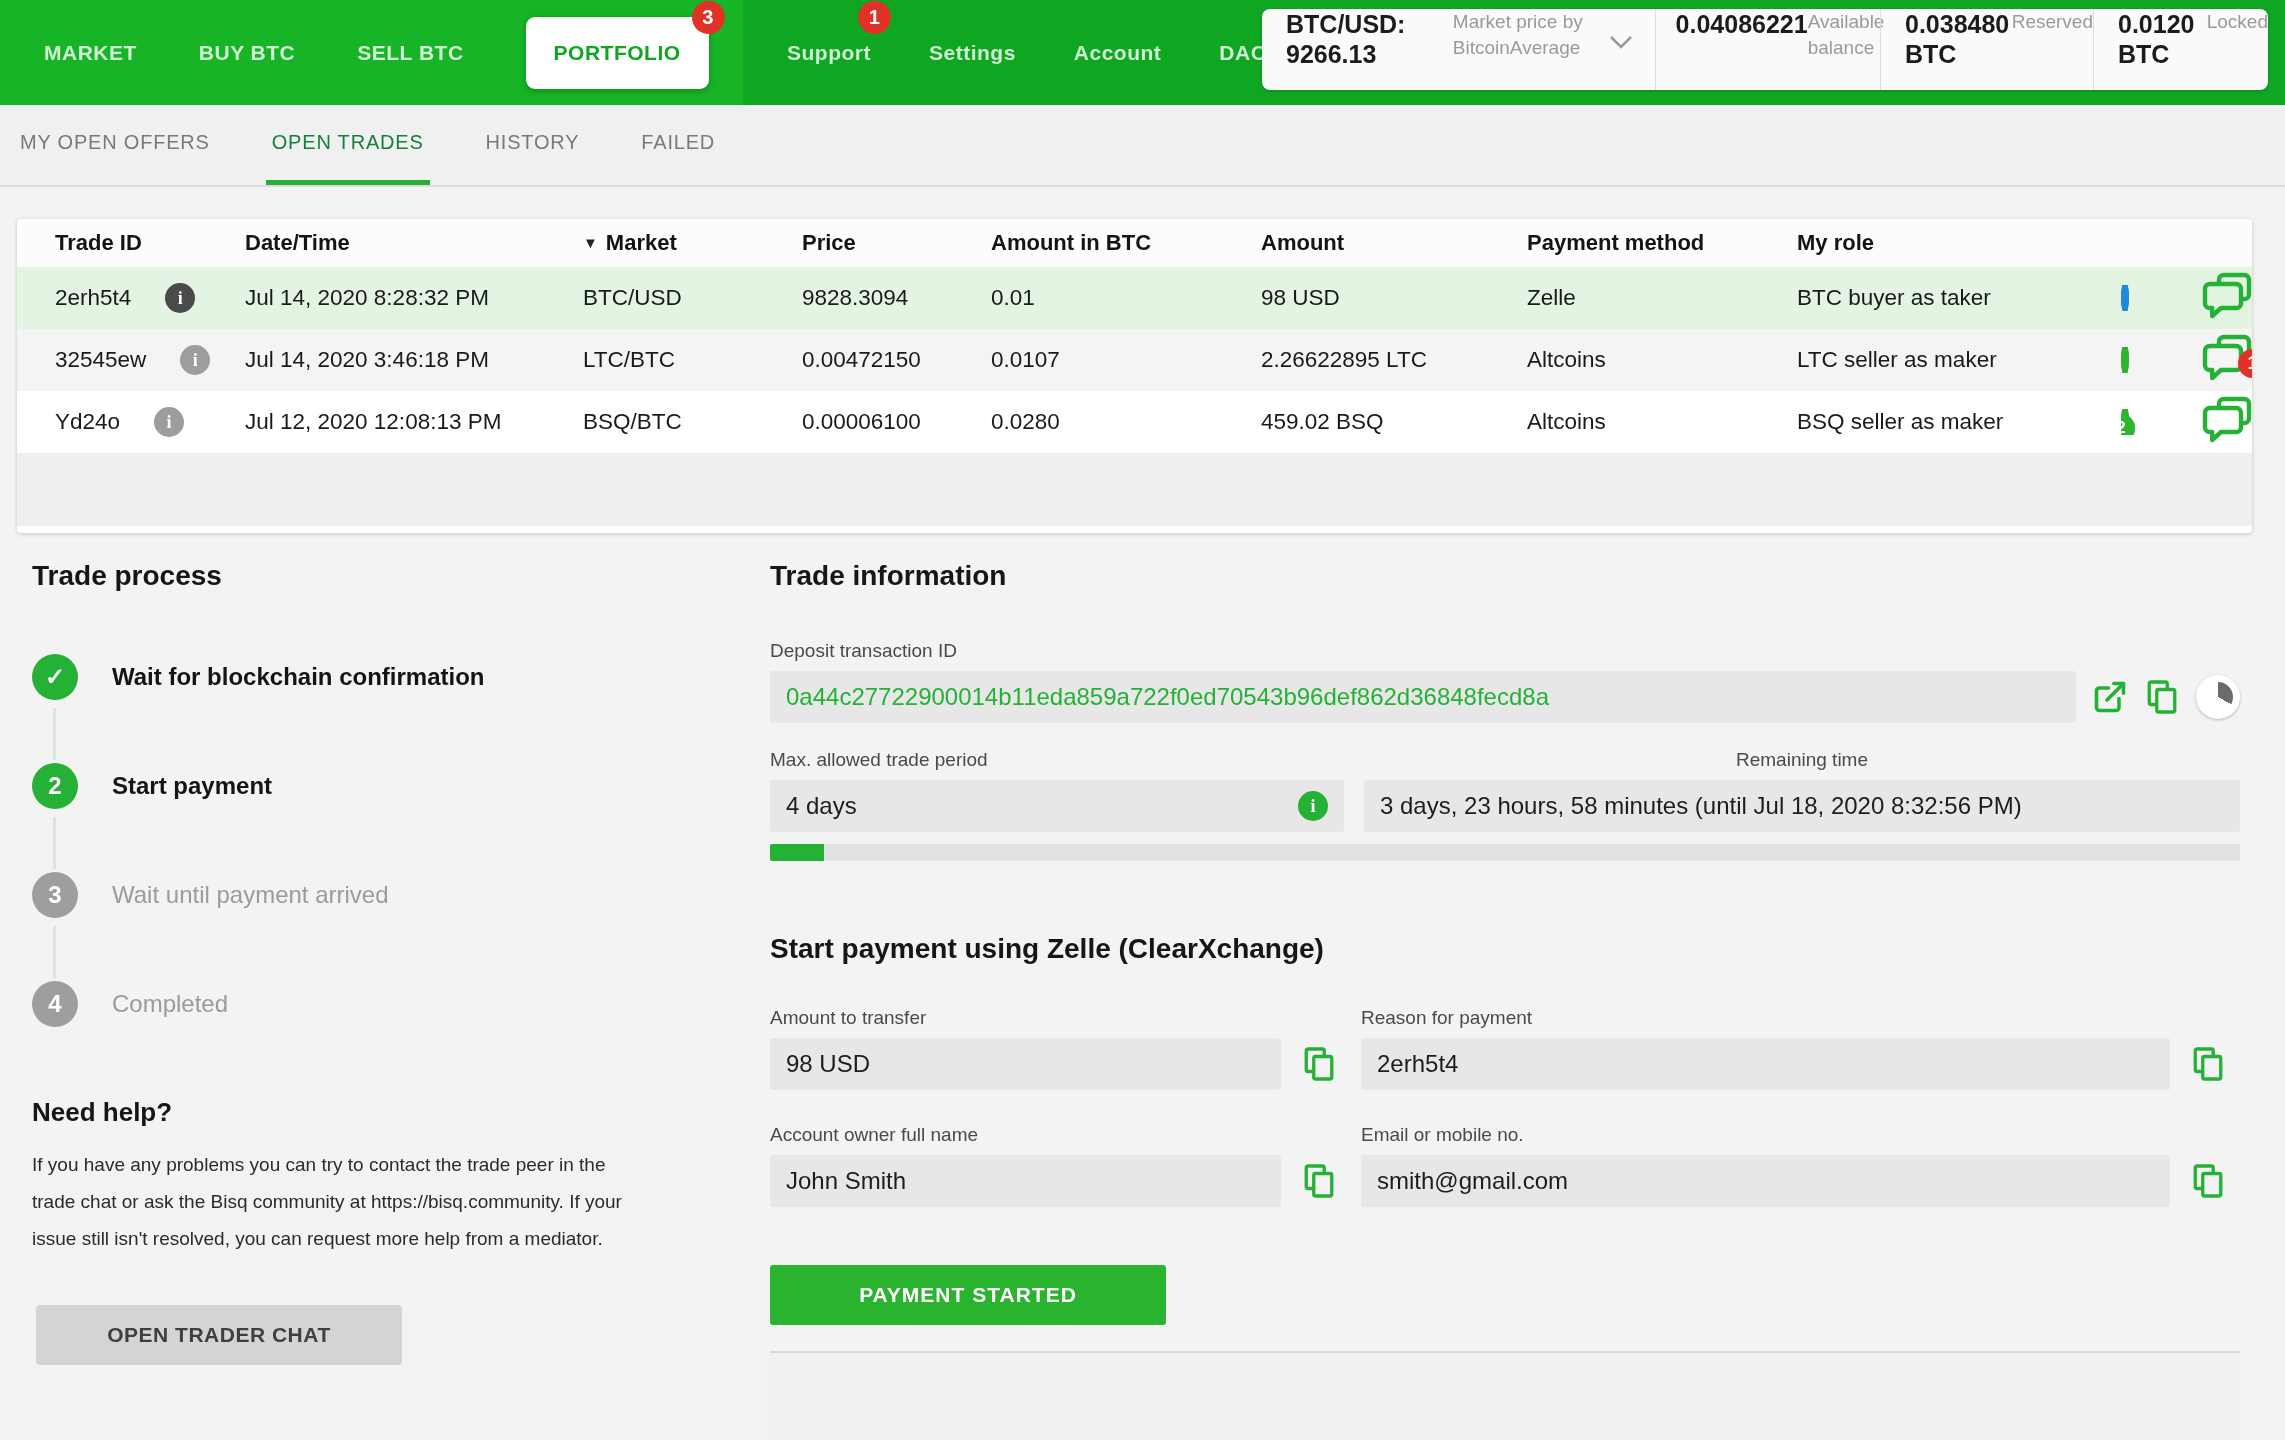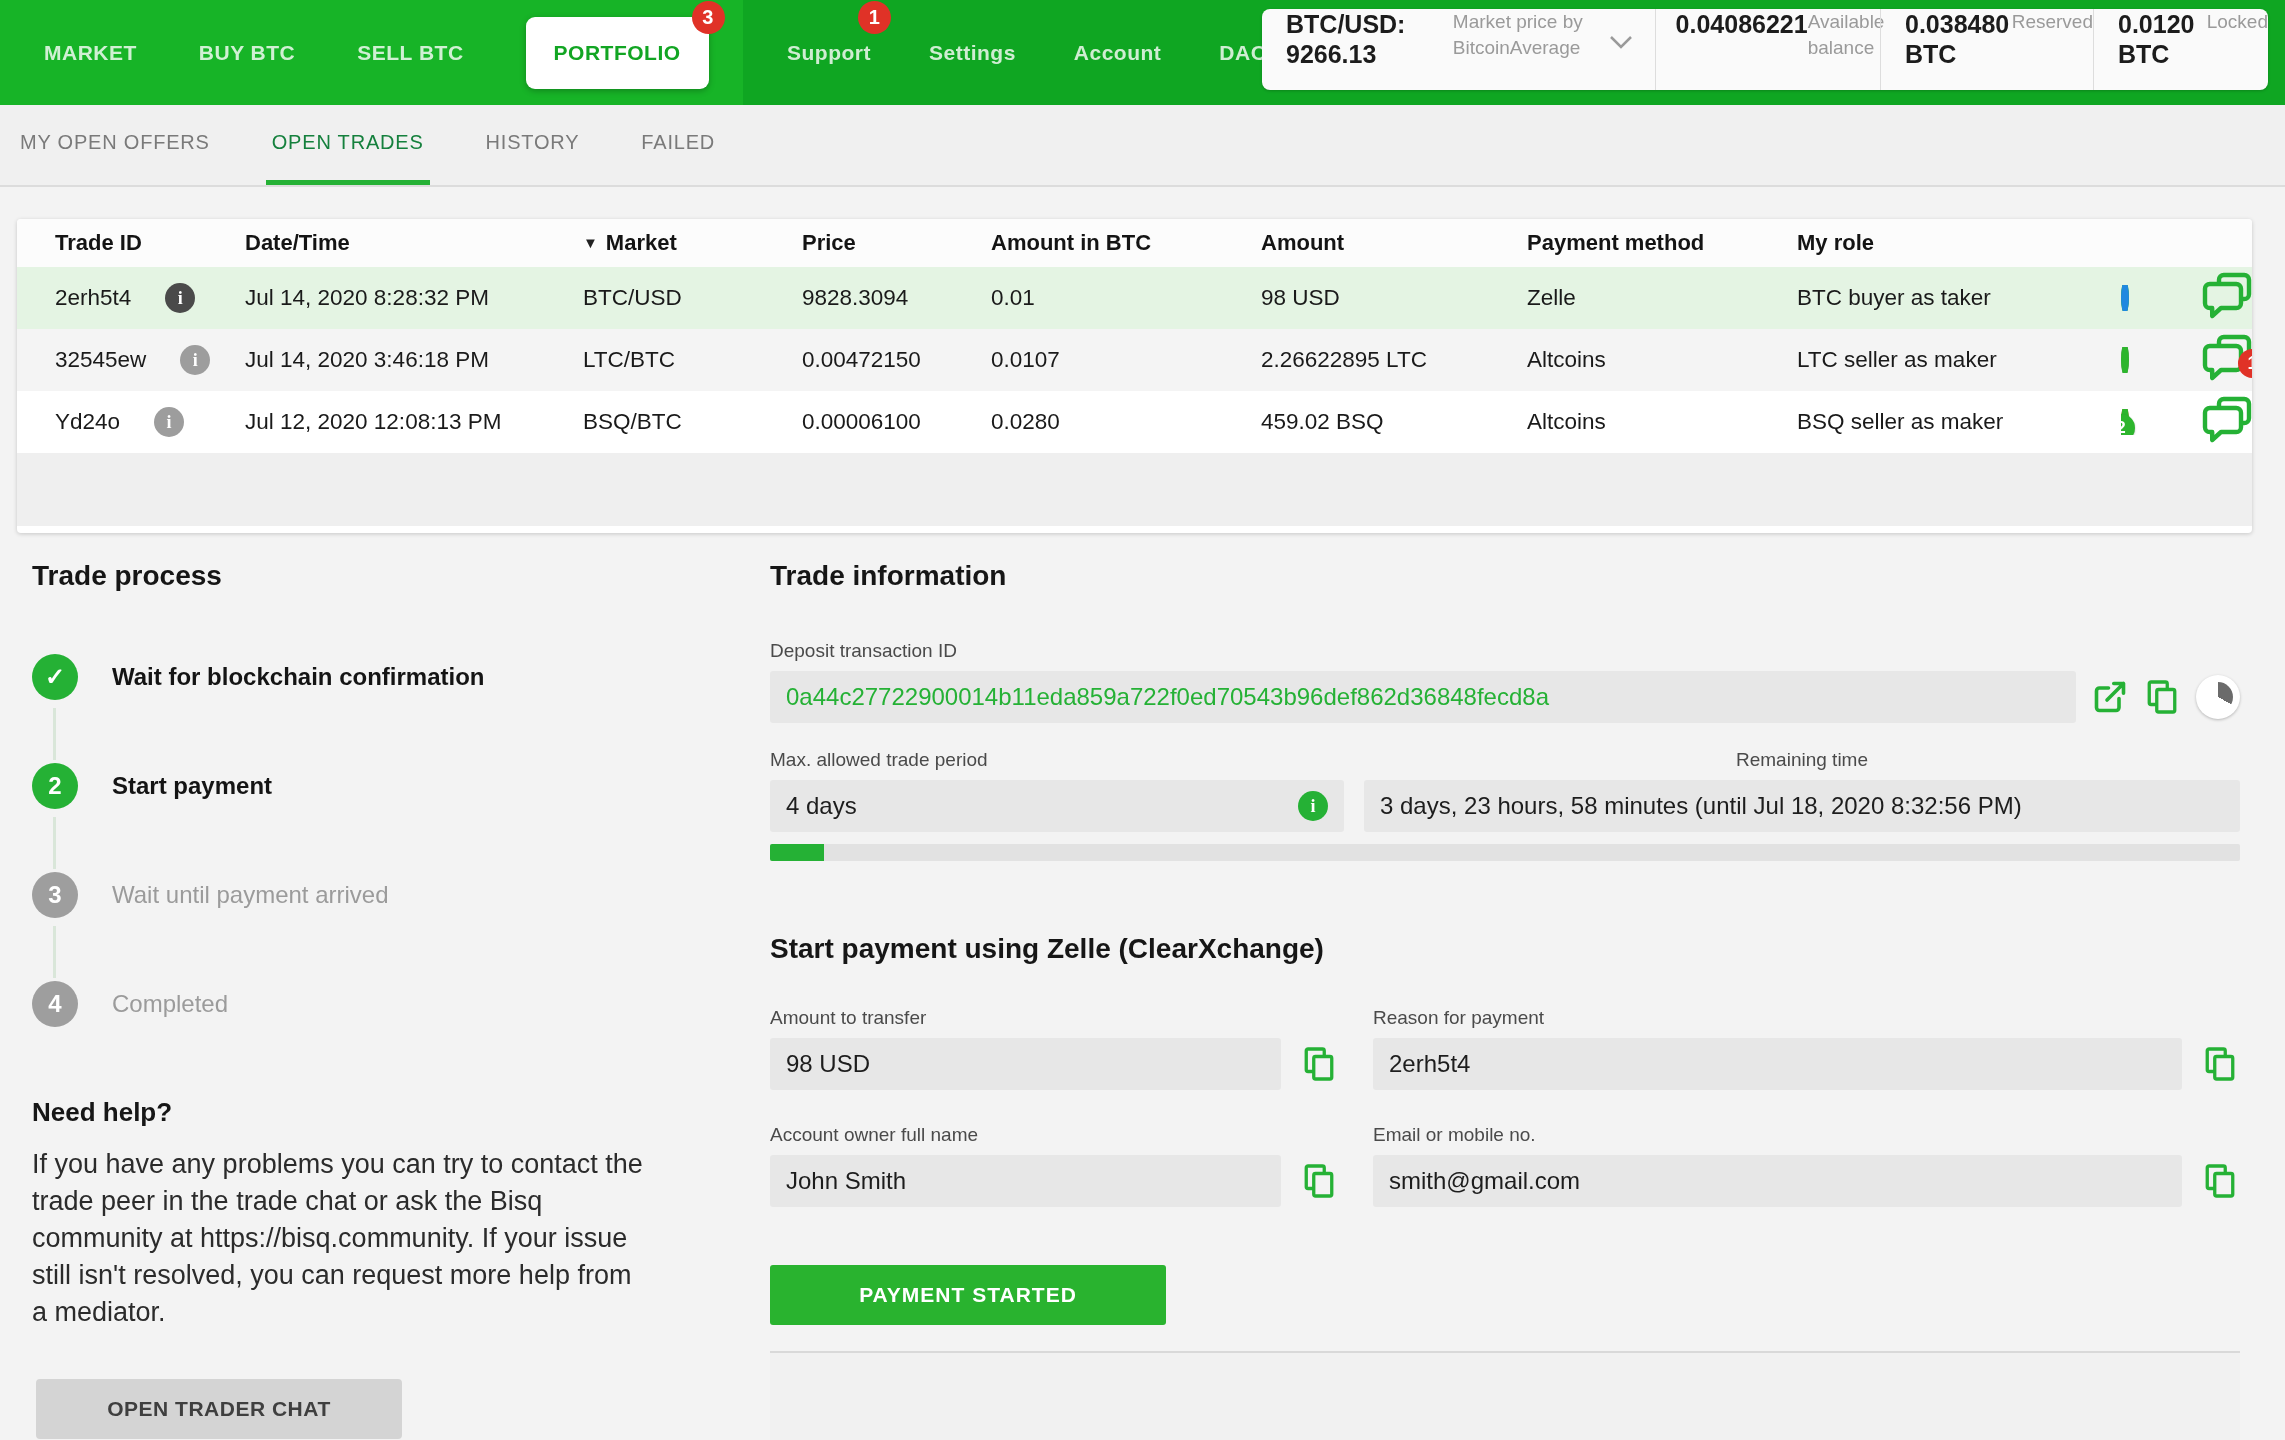--- a/index.html
+++ b/index.html
@@ -69,21 +69,21 @@
   .step{display:flex;align-items:center;height:46px;margin-bottom:63px;position:relative;}
   .step:not(:last-child)::after{content:"";position:absolute;left:21px;top:54px;width:3px;height:52px;background:#d9e6d9;}
   .step-circle{width:46px;height:46px;border-radius:50%;display:flex;align-items:center;justify-content:center;color:#fff;font-size:24px;font-weight:bold;flex:none;}
   .step.done .step-circle,.step.active .step-circle{background:#25b135;}
   .step.pending .step-circle{background:#9e9e9e;}
   .step-label{margin-left:34px;font-size:24px;}
   .step.done .step-label,.step.active .step-label{font-weight:bold;color:#141414;}
   .step.pending .step-label{color:#9b9b9b;}
   .help{margin-top:70px;}
   .help-title{font-size:26px;font-weight:bold;color:#161616;}
-  .help-text{margin-top:18px;font-size:27px;line-height:37px;color:#2b2b2b;width:620px;}
+  .help-text{margin-top:18px;font-size:19px;line-height:37px;color:#2b2b2b;width:620px;}
   .chat-btn{margin-top:48px;margin-left:4px;width:366px;height:60px;background:#d4d4d4;border:none;border-radius:4px;font-family:inherit;font-size:21px;font-weight:bold;letter-spacing:.5px;color:#3f3f3f;cursor:pointer;}
 
   
   .right-panel{position:absolute;left:770px;top:560px;width:1470px;}
   .field-label{font-size:19px;color:#4a4a4a;margin-bottom:9px;}
   .field{background:#e7e7e7;border-radius:3px;height:52px;display:flex;align-items:center;padding:0 16px;font-size:24px;color:#1d1d1d;box-sizing:border-box;}
   .txid-row{display:flex;align-items:center;gap:16px;margin-top:0;}
   .txid-field{width:1315px;color:#25b135;}
   .icon-btn{width:36px;height:36px;flex:none;cursor:pointer;}
   .icon-btn svg{display:block;}
@@ -92,21 +92,21 @@
   .two-col{display:flex;gap:20px;margin-top:26px;}
   .col-l{width:574px;flex:none;}
   .col-r{flex:1;text-align:center;}
   .period-field{justify-content:space-between;}
   .green-info{width:30px;height:30px;border-radius:50%;background:#25b135;color:#fff;font-size:18px;font-weight:bold;font-family:"Liberation Serif",serif;display:flex;align-items:center;justify-content:center;flex:none;}
   .progress{margin-top:12px;width:1470px;height:17px;background:#e2e2e2;border-radius:2px;overflow:hidden;}
   .progress-fill{height:100%;background:#25b135;width:4%;}
   .pay-title{margin-top:72px;}
   .pay-grid{display:flex;gap:0;margin-top:42px;}
   .pay-col-l{width:591px;flex:none;}
-  .pay-col-r{flex:1;margin-left:12px;}
+  .pay-col-r{flex:1;}
   .pay-field-row{display:flex;align-items:center;gap:20px;}
   .pay-field-l{width:511px;flex:none;}
   .pay-field-r{width:809px;flex:none;}
   .mt34{margin-top:34px;}
   .pay-btn{margin-top:58px;width:396px;height:60px;background:#29b32f;border:none;border-radius:3px;color:#fff;font-family:inherit;font-size:21px;font-weight:bold;letter-spacing:1px;cursor:pointer;}
   .panel-divider{margin-top:26px;width:1470px;height:2px;background:#d9d9d9;}
   .panel-footer{width:1470px;height:140px;background:#f1f1f1;}
 </style>
 </head>
 <body>

